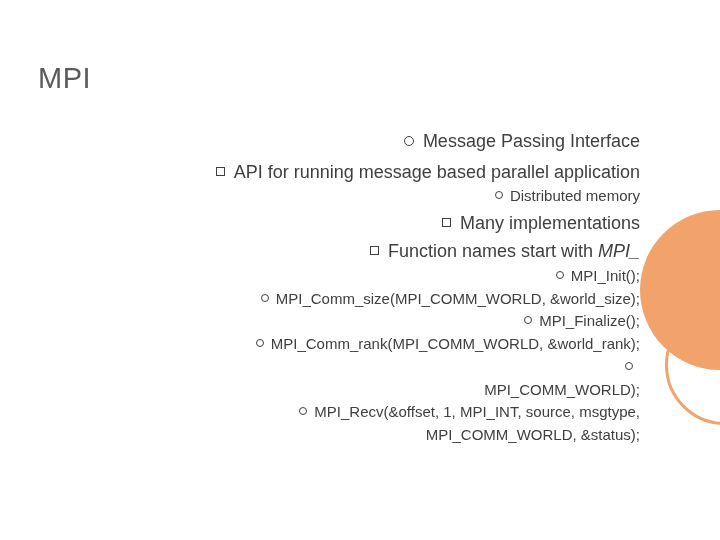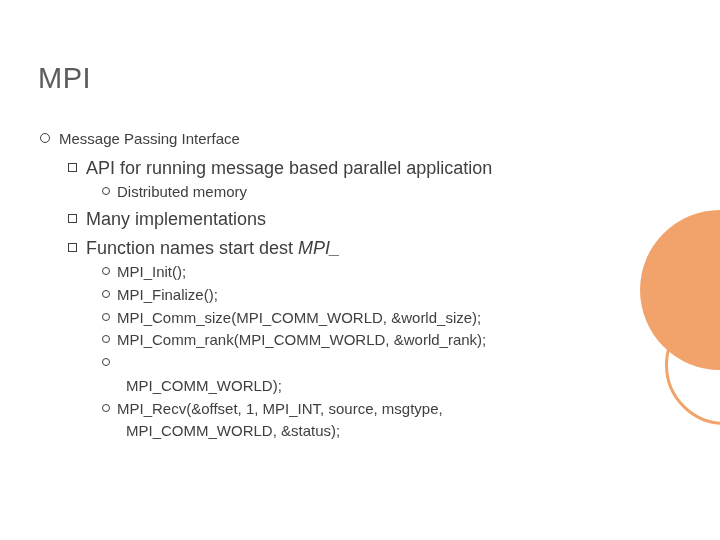--- a/index.html
+++ b/index.html
@@ -11,20 +11,21 @@
     font-family: Arial, Helvetica, sans-serif;
     color: #3a3a3a;
     overflow: hidden;
     position: relative;
   }
   .slide {
     position: relative;
     width: 720px;
     height: 540px;
     box-sizing: border-box;
+    text-align: right;
   }
   .title {
     position: absolute;
     top: 62px;
     left: 38px;
     font-size: 29px;
     letter-spacing: 0.5px;
     color: #5c5c5c;
     font-weight: 400;
   }
@@ -56,21 +57,21 @@
   }
   .b-square {
     display: inline-block;
     width: 9px;
     height: 9px;
     border: 1.5px solid #3f3f3f;
     margin-right: 9px;
     vertical-align: 2px;
     box-sizing: border-box;
   }
-  .lvl1 { margin: 0 0 8px 0; font-size: 15px; }
+  .lvl1 { margin: 0 0 8px 0; font-size: 18px; }
   .lvl2 { margin: 6px 0 4px 28px; font-size: 18px; }
   .lvl3 { margin: 0 0 4px 62px; font-size: 15px; }
   .lvl3-cont { margin: 2px 0 4px 86px; font-size: 15px; }
   .italic { font-style: italic; }
   .decor {
     position: absolute;
     right: 0;
     top: 200px;
     width: 60px;
     height: 230px;
@@ -113,31 +114,31 @@
     </div>
     <div class="lvl3">
       <span class="b-circle small"></span><span>Distributed memory</span>
     </div>
 
     <div class="lvl2">
       <span class="b-square"></span><span>Many implementations</span>
     </div>
 
     <div class="lvl2">
-      <span class="b-square"></span><span>Function names start dest </span><span class="italic">MPI_</span>
+      <span class="b-square"></span><span>Function names start with </span><span class="italic">MPI_</span>
     </div>
 
     <div class="lvl3">
       <span class="b-circle small"></span><span>MPI_Init();</span>
     </div>
     <div class="lvl3">
-      <span class="b-circle small"></span><span>MPI_Finalize();</span>
+      <span class="b-circle small"></span><span>MPI_Comm_size(MPI_COMM_WORLD, &amp;world_size);</span>
     </div>
     <div class="lvl3">
-      <span class="b-circle small"></span><span>MPI_Comm_size(MPI_COMM_WORLD, &amp;world_size);</span>
+      <span class="b-circle small"></span><span>MPI_Finalize();</span>
     </div>
     <div class="lvl3">
       <span class="b-circle small"></span><span>MPI_Comm_rank(MPI_COMM_WORLD, &amp;world_rank);</span>
     </div>
     <div class="lvl3">
       <span class="b-circle small"></span>
     </div>
     <div class="lvl3-cont">
       <span>MPI_COMM_WORLD);</span>
     </div>

